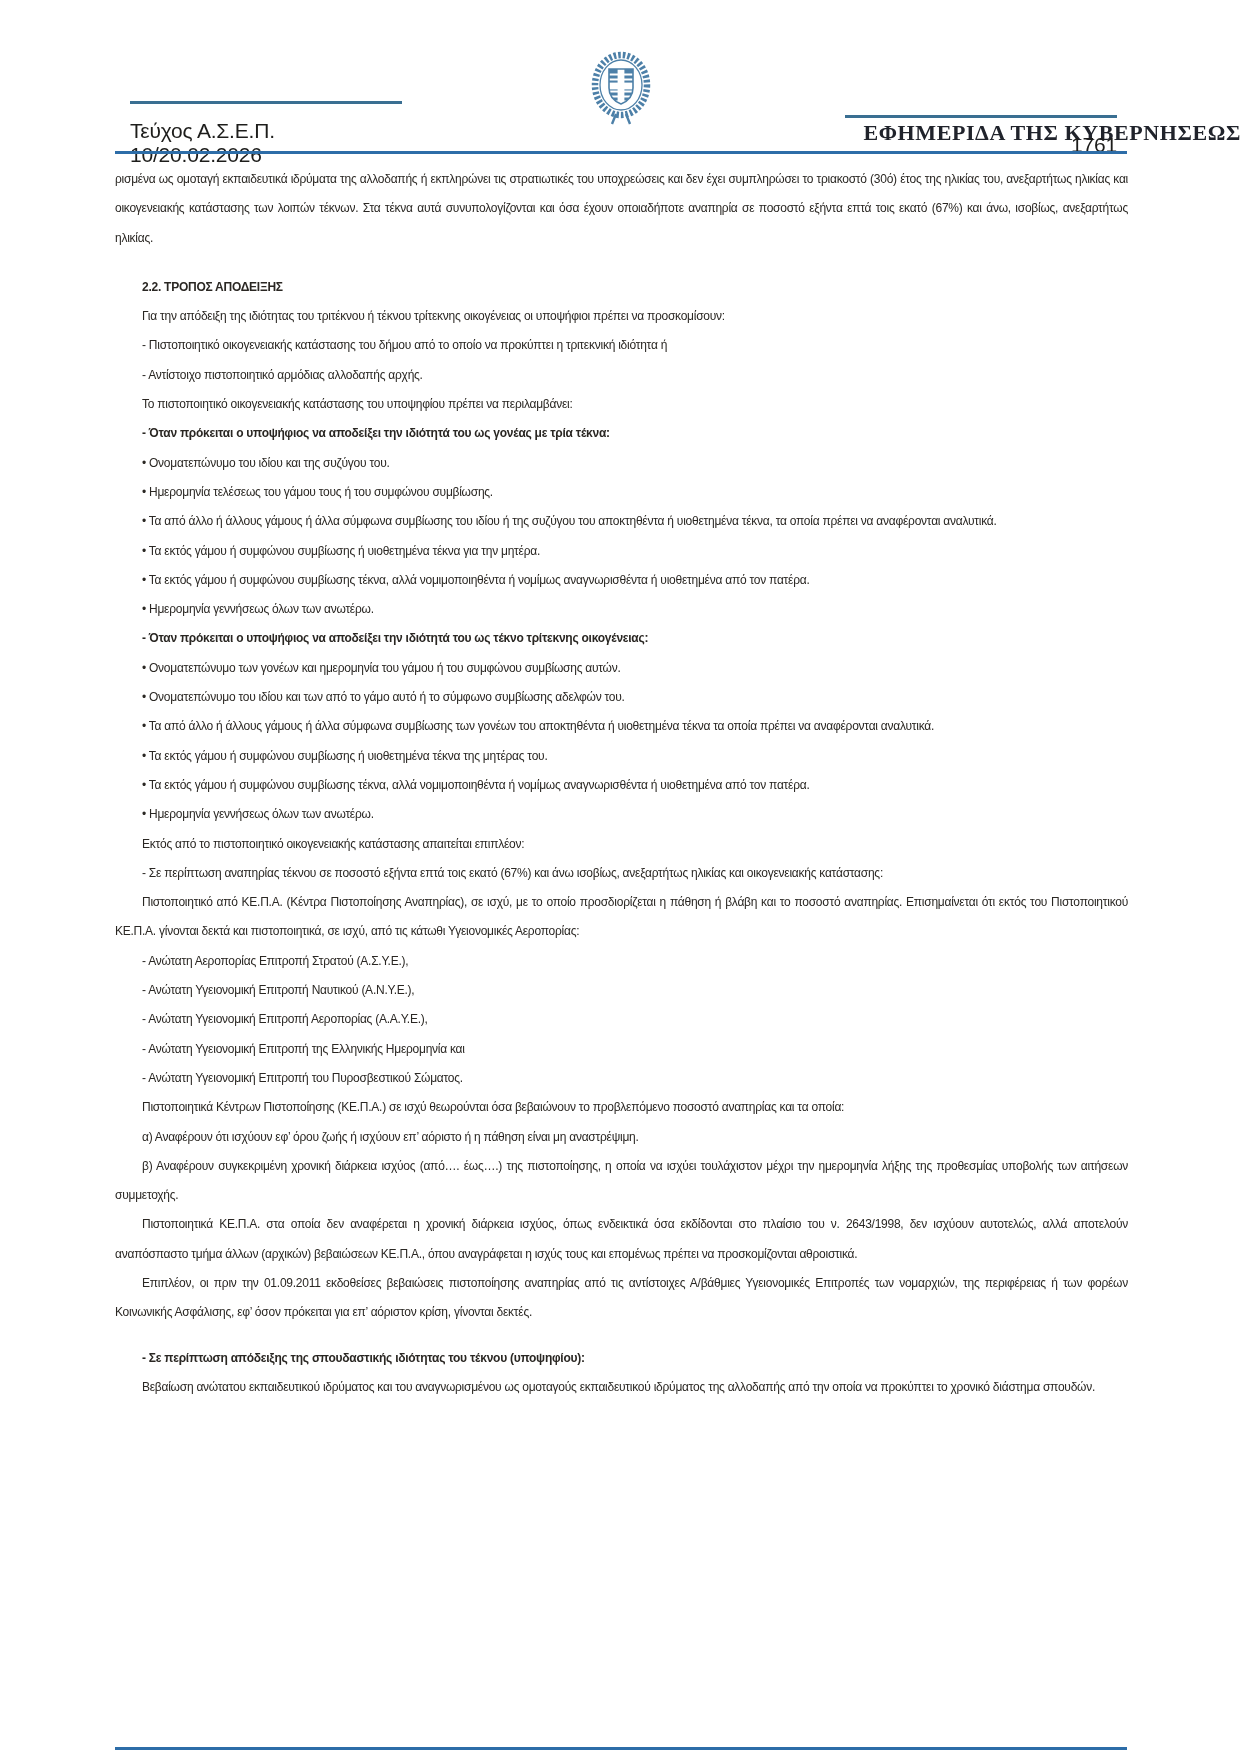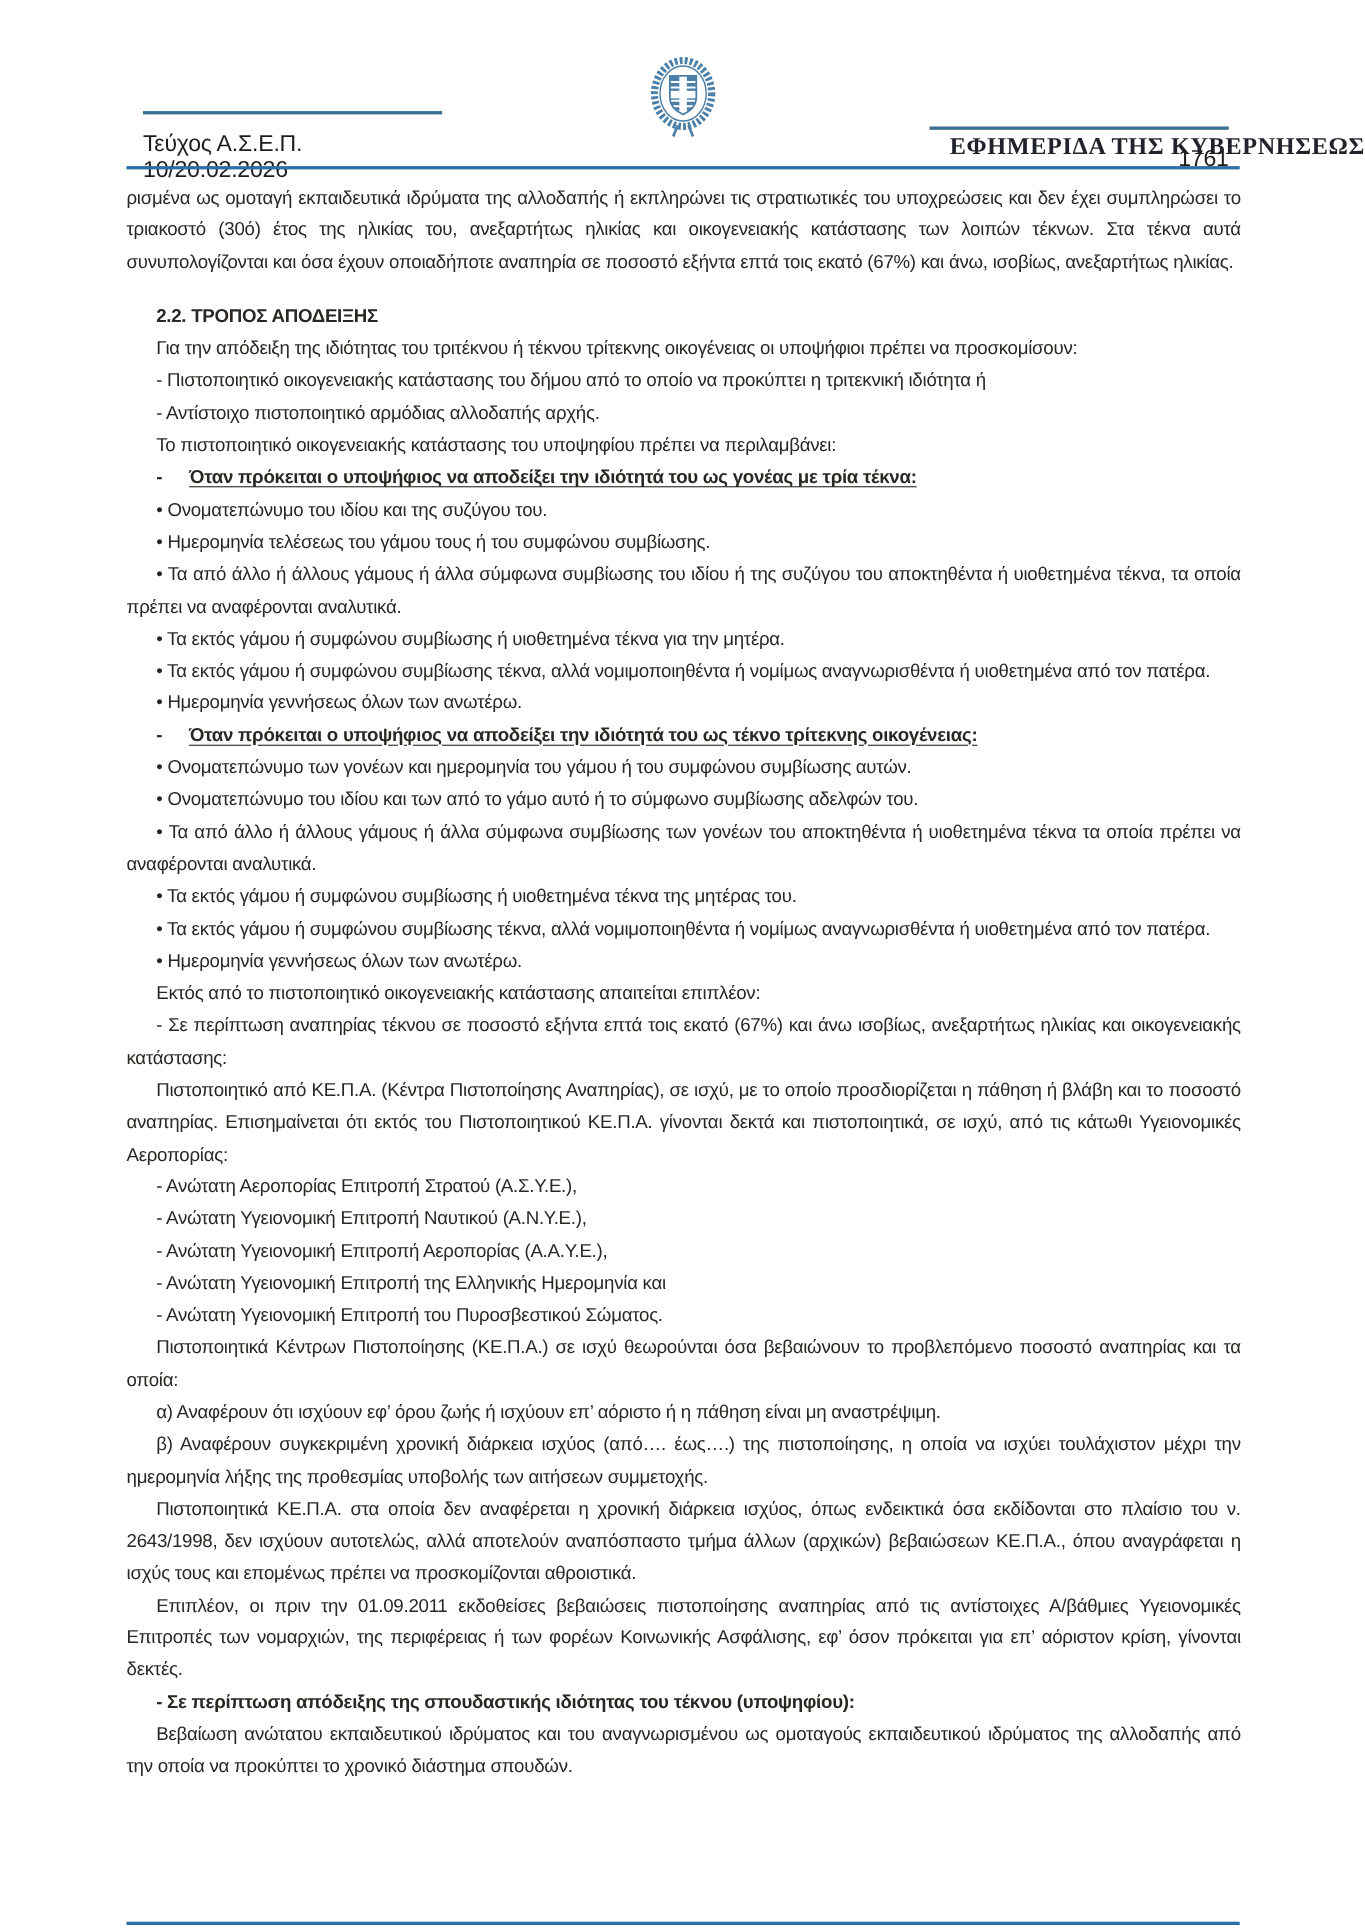--- a/index.html
+++ b/index.html
@@ -30,29 +30,29 @@
     color:#20232b;
   }
   .header-divider {
     position:absolute; left:115px; right:114px; top:151px;
     height:2.5px; background:#2d6da8;
   }
 
   
   .body-text {
     position:absolute; left:115px; top:165px; width:1013px;
-    font-size:17px; line-height:29.3px; letter-spacing:-0.25px;
+    font-size:12px; line-height:29.3px; letter-spacing:-0.25px;
     text-align:justify;
   }
   .para { text-indent:27px; }
   .para.continuation { text-indent:0; }
   .para.heading { font-weight:bold;margin-top:20px; }
-  .para.bold { font-weight:bold; }
+  .para.bold { font-weight:bold;margin-top:16px; }
   .para.bold-underline { font-weight:bold; }
-  .para.bold-underline .bu { text-decoration:underline; text-underline-offset:3px;margin-left:20px; }
+  .para.bold-underline .bu { text-underline-offset:3px; }
 
   
   .footer-rule {
     position:absolute; left:115px; right:114px; bottom:4px;
     height:3px; background:#2d6da8;
   }
 </style>
 </head>
 <body>
 

